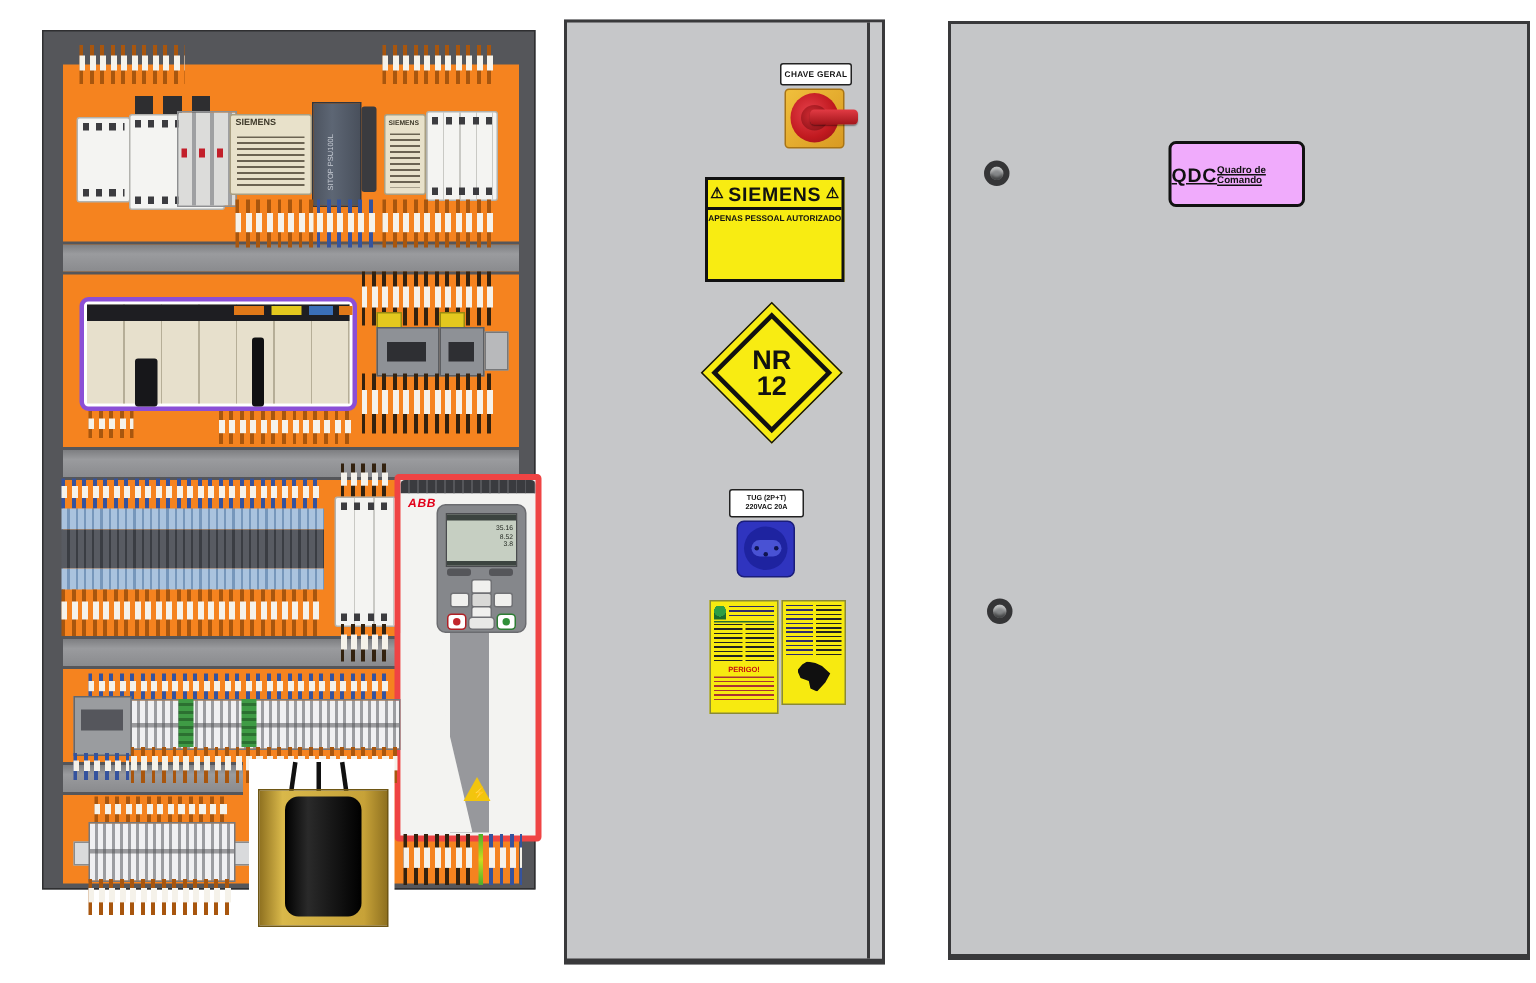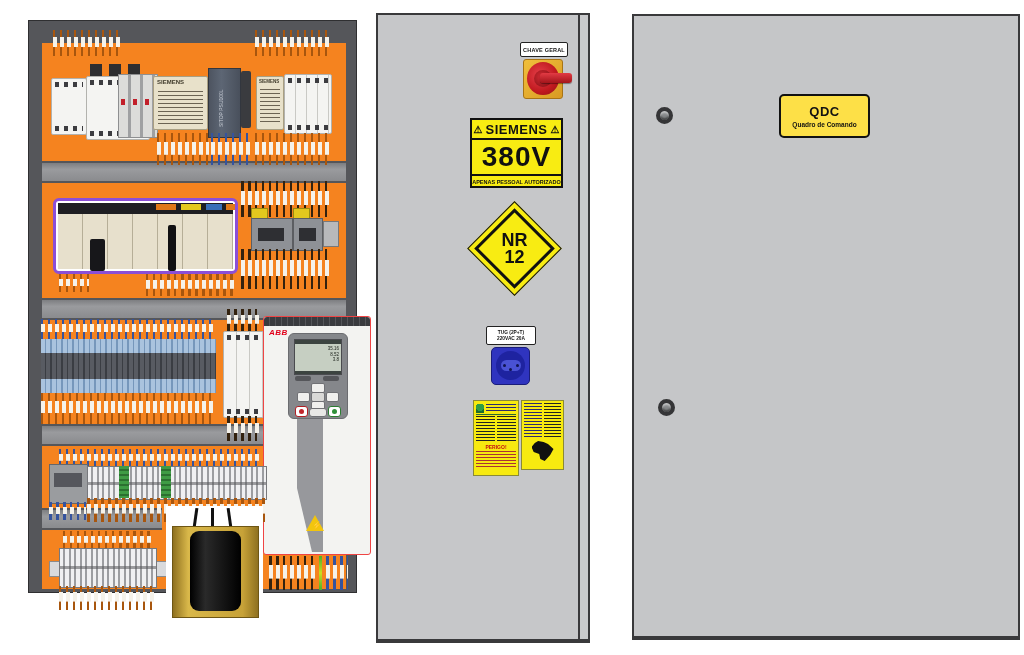--- a/index.html
+++ b/index.html
@@ -127,21 +127,21 @@
     <div class="bk-sock abs" style="left:0;top:20px;width:100%;height:14px;"></div>
     <div class="bk-rel abs" style="left:0;top:34px;width:100%;height:26px;"></div>
     <div class="bk-sock abs" style="left:0;top:60px;width:100%;height:14px;"></div>
     <div class="fringe" style="left:0;top:74px;width:100%;height:31px;"></div>
   </div>
 
   <div class="fringe fr-dark" style="left:198px;top:288px;width:32px;height:22px;"></div>
   <div class="comp dots" style="left:194px;top:310px;width:40px;height:85px;background-image:repeating-linear-gradient(90deg,transparent 0 12px,#c9c9c5 12px 13px);"></div>
   <div class="fringe fr-dark" style="left:198px;top:395px;width:32px;height:25px;"></div>
 
-  <div class="abs" style="left:234px;top:295px;width:90px;height:237px;background:#f3f3f1;border:1px solid #ef4444;border-radius:3px;padding-left:16px;">
+  <div class="abs" style="left:234px;top:295px;width:90px;height:237px;background:#f3f3f1;border:4px solid #ef4444;border-radius:3px;">
     <div class="abs" style="left:0;top:0;right:0;height:9px;background:#3a3b3f;border-radius:3px 3px 0 0;background-image:repeating-linear-gradient(90deg,transparent 0 5px,#55565a 5px 6px);"></div>
     <div class="abs" style="left:5px;top:11px;font-size:8px;font-weight:bold;font-style:italic;color:#e2001a;letter-spacing:.5px;">ABB</div>
 
     <div class="abs" style="left:24px;top:16px;width:58px;height:84px;background:#85878b;border:1px solid #6b6c70;border-radius:6px;">
       <div class="abs" style="left:5px;top:5px;width:46px;height:34px;background:#c6cfc2;border:1px solid #4a4b4f;">
         <div class="abs" style="left:0;top:0;right:0;height:4px;background:#3c4440;"></div>
         <div style="font-size:4.5px;color:#20261f;text-align:right;padding:6px 2px 0 0;line-height:5.5px;">
           <div>35.16</div>
           <div>8.52</div>
           <div>3.8</div>
@@ -210,21 +210,20 @@
     <div class="abs" style="left:10px;top:10px;width:18px;height:17px;background:radial-gradient(circle at 40% 40%,#d22a33,#7d0e12);border-radius:50%;"></div>
     <div class="abs" style="left:16px;top:13px;width:32px;height:10px;background:linear-gradient(180deg,#e23b44,#a3151b);border-radius:3px;box-shadow:0 1px 1px rgba(0,0,0,.4);"></div>
   </div>
 
   <div class="abs ylabel" style="left:92px;top:103px;width:93px;height:70px;box-sizing:border-box;">
     <div style="display:flex;align-items:center;justify-content:center;gap:3px;height:18px;font-weight:800;color:#111;">
       <span style="font-size:10px;">⚠</span>
       <span style="font-size:13px;letter-spacing:.5px;">SIEMENS</span>
       <span style="font-size:10px;">⚠</span>
     </div>
-    <div style="border-top:2px solid #111;height:34px;display:flex;align-items:center;justify-content:center;font-size:28px;font-weight:800;color:#111;letter-spacing:1px;">380V</div>
     <div style="border-top:2px solid #111;height:12px;display:flex;align-items:center;justify-content:center;font-size:5.5px;font-weight:bold;color:#111;">APENAS PESSOAL AUTORIZADO</div>
   </div>
 
   <div class="abs" style="left:103px;top:200px;width:65px;height:65px;background:#f8ec12;border:1px solid #111;transform:rotate(45deg);">
     <div class="abs" style="left:4px;top:4px;right:4px;bottom:4px;border:3px solid #111;"></div>
     <div class="abs" style="left:0;top:0;width:65px;height:65px;display:flex;flex-direction:column;align-items:center;justify-content:center;transform:rotate(-45deg);font-weight:800;color:#111;font-size:18px;line-height:17px;">
       <span>NR</span>
       <span>12</span>
     </div>
   </div>
@@ -262,17 +261,17 @@
       <div class="np-lines dark" style="flex:1;height:34px;"></div>
     </div>
     <div style="width:22px;height:20px;margin:4px auto 0;background:#101010;clip-path:polygon(30% 0,55% 5%,75% 15%,100% 40%,85% 70%,60% 100%,40% 90%,35% 65%,10% 55%,0 30%,15% 10%);"></div>
   </div>
 </div>
 
 <div class="abs" id="cabinet">
   <div class="lock" style="left:22px;top:91px;"></div>
   <div class="lock" style="left:24px;top:383px;"></div>
 
-  <div class="abs" style="left:145px;top:78px;width:91px;height:44px;background:#fde047;border:2px solid #111;border-radius:5px;box-sizing:border-box;display:flex;flex-direction:column;align-items:center;justify-content:center;color:#111;">
+  <div class="abs" style="left:145px;top:78px;width:91px;height:44px;background:#f0abfc;border:2px solid #111;border-radius:5px;box-sizing:border-box;display:flex;flex-direction:row;align-items:center;justify-content:center;color:#111;text-decoration:underline;">
     <div style="font-size:13px;font-weight:800;letter-spacing:.5px;">QDC</div>
     <div style="font-size:6.5px;font-weight:600;margin-top:2px;">Quadro de Comando</div>
   </div>
 </div>
 
 </body></html>

